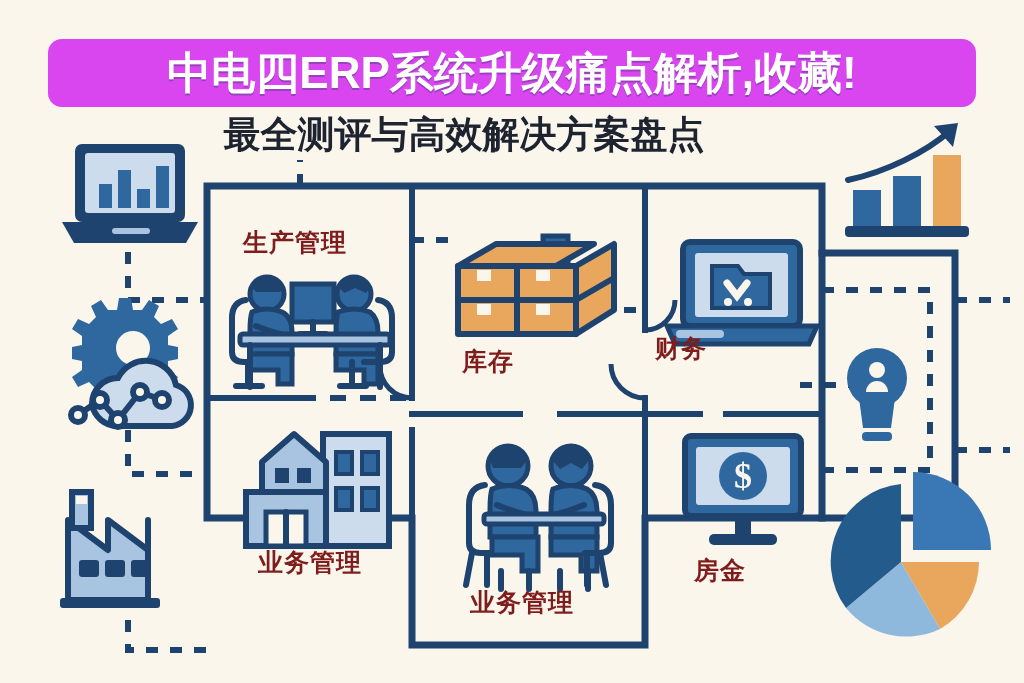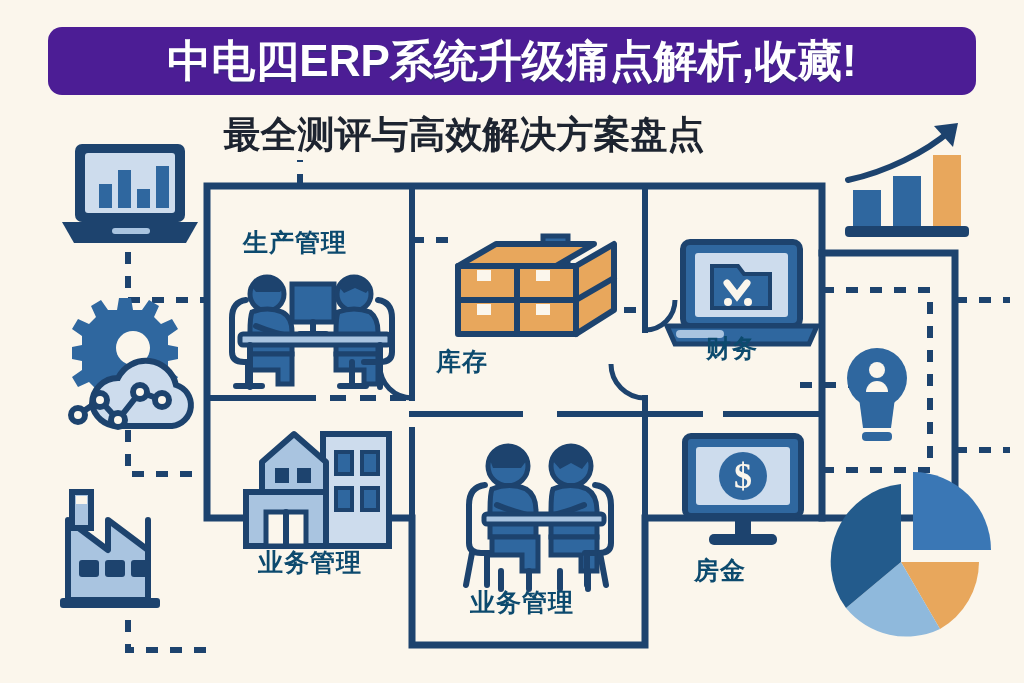--- a/index.html
+++ b/index.html
@@ -6,45 +6,45 @@
   body{
     width:1024px;height:683px;
     background:#fbf6ec;
     font-family:"Liberation Sans","DejaVu Sans",sans-serif;
     overflow:hidden;
   }
   #stage{position:relative;width:1024px;height:683px;background:#fbf6ec;}
 
   
   #banner{
-    position:absolute;left:48px;top:27px;width:928px;height:68px;
-    background:#4c1d95;border-radius:14px;
+    position:absolute;left:48px;top:39px;width:928px;height:68px;
+    background:#d946ef;border-radius:14px;
     display:flex;align-items:center;justify-content:center;
   }
   #banner-text{
     color:#ffffff;font-size:44px;font-weight:bold;letter-spacing:0px;
     white-space:nowrap;line-height:1;
     text-shadow:0 2px 0 rgba(30,60,95,.35);
   }
   #subtitle{
     position:absolute;left:0;top:110px;width:928px;text-align:center;
     color:#1d2430;font-size:37px;font-weight:bold;white-space:nowrap;
   }
 
   
   #plan{position:absolute;left:0;top:0;width:1024px;height:683px;}
 
   
   .room-label{
-    position:absolute;color:#0c4a6e;font-size:25px;font-weight:bold;
+    position:absolute;color:#7f1d1d;font-size:25px;font-weight:bold;
     white-space:nowrap;letter-spacing:1px;
   }
   #lbl-production{left:243px;top:226px;}
-  #lbl-inventory{left:436px;top:345px;}
-  #lbl-finance{left:706px;top:332px;text-align:right;}
+  #lbl-inventory{left:462px;top:345px;}
+  #lbl-finance{left:655px;top:332px;text-align:right;}
   #lbl-business-left{left:258px;top:546px;}
   #lbl-business-mid{left:470px;top:586px;}
   #lbl-funds{left:694px;top:545px;margin-top:9px;}
 </style>
 </head>
 <body>
 
 <div id="stage">
 
   <svg id="plan" viewBox="0 0 1024 683" xmlns="http://www.w3.org/2000/svg">

